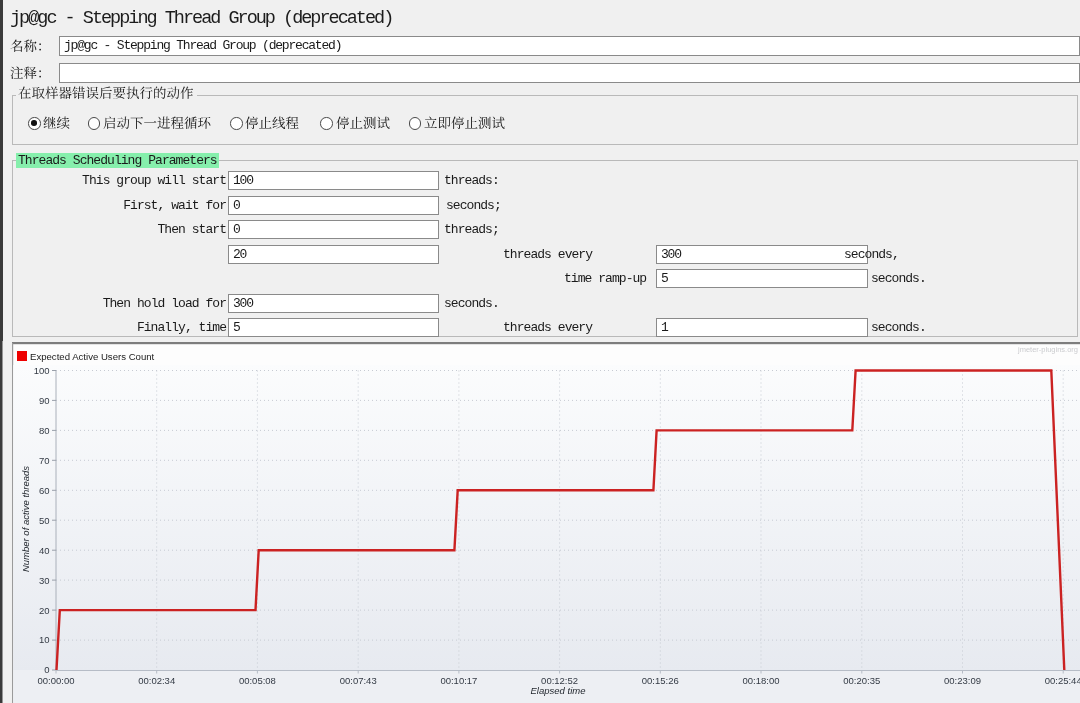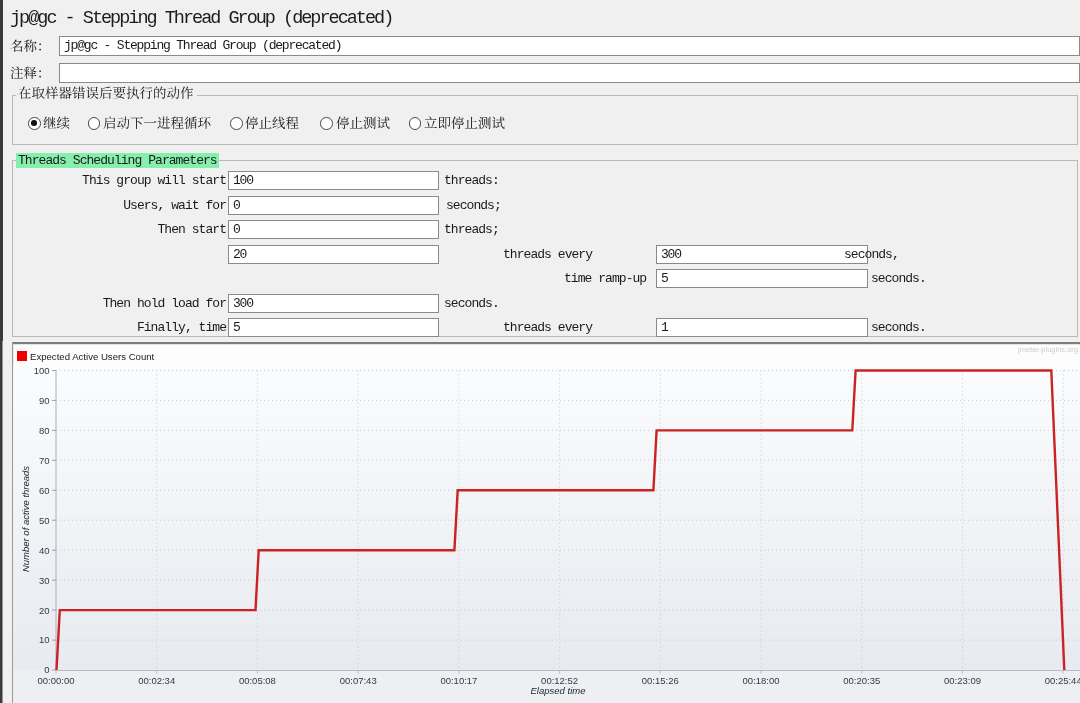--- a/index.html
+++ b/index.html
@@ -65,21 +65,21 @@
       <path fill="#1a1a1a" d="M7.6 0.4Q8.2 0.6 8.5 0.8Q8.9 1 9 1.2Q9.1 1.5 9.1 1.7Q9.1 1.9 9 2Q8.8 2.1 8.7 2.2Q8.5 2.2 8.3 2Q8.2 1.6 8 1.2Q7.8 0.8 7.5 0.5ZM4.8 1Q4.8 1.1 4.7 1.2Q4.5 1.3 4.3 1.3Q3.9 2.5 3.3 3.6Q2.7 4.8 2 5.7Q1.4 6.7 0.6 7.4L0.4 7.3Q1 6.5 1.6 5.4Q2.1 4.3 2.6 3.1Q3.1 1.8 3.4 0.6ZM3.5 4.3Q3.4 4.5 3.1 4.6V12.6Q3.1 12.7 3 12.7Q2.9 12.8 2.7 12.9Q2.6 12.9 2.4 12.9H2.2V4.5L2.6 4ZM6.3 6Q6.3 6.1 6.2 6.1Q6.1 6.2 5.9 6.2Q5.8 6.3 5.6 6.3H5.5V3.5V3.1L6.4 3.5H10.9V3.9H6.3ZM9 11.6Q9 12 8.9 12.3Q8.8 12.5 8.5 12.7Q8.2 12.9 7.5 13Q7.5 12.8 7.4 12.6Q7.4 12.4 7.2 12.3Q7.1 12.2 6.8 12.1Q6.5 12 6 12V11.8Q6 11.8 6.2 11.8Q6.5 11.8 6.8 11.8Q7.1 11.8 7.4 11.9Q7.7 11.9 7.8 11.9Q8 11.9 8 11.8Q8.1 11.7 8.1 11.6V8.6H9ZM11.1 7.8Q11.1 7.8 11.3 8Q11.4 8.1 11.7 8.3Q12 8.5 12.2 8.7Q12.1 8.9 11.8 8.9H5L4.8 8.5H10.5ZM11.8 1.4Q11.8 1.4 11.9 1.5Q12 1.6 12.2 1.8Q12.4 1.9 12.6 2.1Q12.8 2.3 12.9 2.4Q12.9 2.5 12.8 2.6Q12.7 2.6 12.6 2.6H4.5L4.4 2.2H11.1ZM10.5 3.5 11 3 12 3.8Q12 3.9 11.8 3.9Q11.7 4 11.5 4V5.8Q11.5 5.9 11.4 5.9Q11.3 6 11.1 6.1Q10.9 6.1 10.8 6.1H10.6V3.5ZM10.9 5.3V5.7H5.9V5.3ZM12.2 6.8V7.2H4.7V6.8ZM11.7 6.8 12.2 6.3 13.2 7.2Q13.1 7.3 13 7.3Q12.9 7.3 12.7 7.4Q12.5 7.5 12.2 7.8Q11.9 8 11.7 8.2L11.5 8.1Q11.5 8 11.6 7.7Q11.7 7.5 11.7 7.2Q11.8 7 11.8 6.8ZM4.9 6.1Q5.1 7 5 7.5Q4.9 8.1 4.6 8.4Q4.5 8.5 4.3 8.5Q4.1 8.5 4 8.5Q3.8 8.5 3.8 8.3Q3.7 8.1 3.8 7.9Q3.9 7.7 4 7.6Q4.2 7.5 4.4 7.2Q4.5 7 4.6 6.7Q4.7 6.4 4.7 6.1Z M20.1 0.8 21.5 0.9Q21.5 1.1 21.4 1.2Q21.3 1.3 21 1.3V12.2H20.1ZM16.4 3.9 17.8 4Q17.8 4.2 17.7 4.2Q17.5 4.3 17.3 4.4V12.1H16.4ZM20.5 5.7H23.6L24.3 4.9Q24.3 4.9 24.4 5Q24.6 5.1 24.8 5.2Q25 5.4 25.2 5.6Q25.4 5.7 25.6 5.9Q25.5 6.1 25.2 6.1H20.5ZM14.1 12H24.5L25.2 11.1Q25.2 11.1 25.3 11.2Q25.4 11.3 25.6 11.5Q25.8 11.6 26 11.8Q26.3 12 26.5 12.2Q26.4 12.4 26.1 12.4H14.2Z M34.3 3.4Q34.3 3.6 34.1 3.6Q34 3.7 33.8 3.7Q33.8 5.2 33.7 6.4Q33.7 7.7 33.5 8.7Q33.4 9.6 33 10.4Q32.7 11.2 32 11.9Q31.4 12.5 30.3 13L30.1 12.7Q31 12.2 31.6 11.6Q32.1 10.9 32.4 10.1Q32.7 9.3 32.8 8.3Q33 7.3 33 6Q33 4.7 33 3.1ZM33.7 9.4Q34.4 9.7 34.9 10.1Q35.4 10.4 35.6 10.8Q35.9 11.1 35.9 11.4Q36 11.7 35.9 11.9Q35.8 12.1 35.6 12.1Q35.4 12.2 35.2 12Q35.1 11.6 34.8 11.1Q34.5 10.7 34.2 10.2Q33.8 9.8 33.5 9.5ZM31.2 1.1 32.1 1.5H34.9L35.3 1L36.2 1.8Q36.2 1.9 36 1.9Q35.9 2 35.7 2V8.7Q35.7 8.7 35.5 8.8Q35.3 8.9 35 8.9H34.9V1.9H32V8.9Q32 9 31.8 9.1Q31.6 9.2 31.3 9.2H31.2V1.5ZM39.8 1Q39.8 1.1 39.7 1.2Q39.6 1.3 39.3 1.3V11.7Q39.3 12 39.2 12.3Q39.2 12.6 38.9 12.7Q38.6 12.9 38.1 12.9Q38.1 12.7 38 12.6Q37.9 12.4 37.8 12.3Q37.7 12.2 37.4 12.1Q37.2 12 36.8 12V11.8Q36.8 11.8 37 11.8Q37.2 11.8 37.4 11.8Q37.7 11.8 37.9 11.9Q38.1 11.9 38.2 11.9Q38.4 11.9 38.5 11.8Q38.5 11.7 38.5 11.6V0.8ZM38 2.5Q37.9 2.6 37.8 2.7Q37.7 2.8 37.5 2.9V9.7Q37.5 9.7 37.4 9.8Q37.3 9.8 37.2 9.9Q37 9.9 36.9 9.9H36.7V2.4ZM28.3 9.1Q28.4 9.1 28.5 9.1Q28.5 9.1 28.6 8.8Q28.7 8.7 28.7 8.6Q28.8 8.4 28.9 8.2Q29 7.9 29.2 7.3Q29.4 6.7 29.7 5.8Q30.1 4.8 30.6 3.2L30.9 3.3Q30.7 3.7 30.6 4.4Q30.4 5 30.2 5.6Q30.1 6.3 29.9 6.8Q29.8 7.4 29.7 7.9Q29.6 8.3 29.5 8.5Q29.5 8.8 29.4 9.1Q29.4 9.4 29.4 9.7Q29.4 10 29.5 10.3Q29.6 10.6 29.7 11Q29.7 11.4 29.7 12Q29.7 12.4 29.5 12.7Q29.3 12.9 29 12.9Q28.8 12.9 28.7 12.8Q28.6 12.6 28.5 12.3Q28.6 11.6 28.7 11Q28.7 10.5 28.6 10.1Q28.5 9.7 28.4 9.6Q28.2 9.5 28.1 9.5Q28 9.4 27.7 9.4V9.1Q27.7 9.1 28 9.1Q28.2 9.1 28.3 9.1ZM27.7 3.8Q28.3 3.9 28.7 4.1Q29.1 4.4 29.3 4.6Q29.5 4.9 29.5 5.1Q29.5 5.3 29.4 5.5Q29.3 5.6 29.1 5.7Q29 5.7 28.7 5.5Q28.6 5.3 28.4 4.9Q28.3 4.6 28 4.3Q27.8 4.1 27.5 3.9ZM28.5 0.7Q29.2 0.8 29.7 1Q30.1 1.3 30.3 1.5Q30.6 1.8 30.6 2Q30.6 2.3 30.5 2.4Q30.4 2.6 30.2 2.7Q30.1 2.7 29.8 2.5Q29.7 2.2 29.5 1.9Q29.3 1.6 29 1.3Q28.7 1 28.4 0.8Z M51.2 1Q51.8 1.2 52.2 1.4Q52.5 1.7 52.7 2Q52.8 2.2 52.8 2.4Q52.8 2.7 52.7 2.8Q52.6 2.9 52.4 2.9Q52.2 3 52 2.8Q51.9 2.4 51.6 1.9Q51.3 1.4 51.1 1.1ZM44.5 11.1Q45 11 45.7 10.8Q46.5 10.6 47.5 10.3Q48.5 10.1 49.6 9.8L49.6 10Q48.8 10.3 47.8 10.7Q46.7 11.2 45.3 11.8Q45.2 12 45 12.1ZM47.5 6.4V10.7L46.7 10.9V6.4ZM50.7 0.8Q50.7 1 50.6 1.1Q50.5 1.2 50.3 1.2Q50.2 2.9 50.3 4.4Q50.3 6 50.6 7.4Q50.8 8.7 51.2 9.8Q51.6 10.8 52.4 11.4Q52.5 11.6 52.6 11.5Q52.7 11.5 52.8 11.3Q52.9 11.1 53 10.6Q53.2 10.2 53.3 9.8L53.4 9.8L53.2 11.9Q53.5 12.2 53.5 12.4Q53.6 12.6 53.5 12.7Q53.4 12.9 53.2 12.9Q53 12.9 52.8 12.8Q52.6 12.8 52.3 12.6Q52.1 12.5 51.9 12.3Q51.1 11.6 50.5 10.4Q50 9.3 49.8 7.8Q49.5 6.3 49.4 4.5Q49.3 2.7 49.3 0.7ZM52.5 3Q52.5 3 52.6 3.1Q52.7 3.2 52.9 3.3Q53 3.5 53.2 3.6Q53.4 3.8 53.6 4Q53.5 4.2 53.2 4.2H44.7L44.6 3.8H51.8ZM48.5 5.6Q48.5 5.6 48.7 5.8Q48.9 5.9 49.1 6.1Q49.3 6.3 49.5 6.5Q49.5 6.7 49.2 6.7H44.9L44.8 6.3H48ZM42.4 11.3Q42.7 11.1 43.1 10.8Q43.6 10.5 44.1 10Q44.7 9.6 45.3 9.2L45.4 9.3Q45.2 9.6 44.8 10Q44.4 10.5 43.9 11Q43.5 11.6 42.9 12.1ZM43.4 4.6 43.6 4.8V11.2L42.8 11.5L43.2 11.2Q43.3 11.5 43.2 11.7Q43.2 12 43.1 12.1Q42.9 12.2 42.8 12.3L42.2 11.2Q42.6 11 42.7 10.9Q42.7 10.8 42.7 10.7V4.6ZM42.8 4.2 43.2 3.7 44.1 4.5Q44 4.6 43.9 4.6Q43.7 4.7 43.5 4.7L43.6 4.6V5.3H42.7V4.2ZM41.9 0.6Q42.7 1 43.1 1.3Q43.6 1.7 43.8 2Q44 2.4 44 2.6Q44.1 2.9 44 3.1Q43.9 3.3 43.7 3.3Q43.5 3.4 43.3 3.2Q43.2 2.8 42.9 2.4Q42.7 1.9 42.4 1.5Q42.1 1 41.8 0.7ZM43.3 4.2V4.6H41.1L41 4.2Z"></path>
     </svg>
 <svg style="position:absolute;left:424px;top:116.4px" width="81.0" height="17" viewBox="0 0 81.0 17">
       <path fill="#1a1a1a" d="M5.3 0.6Q6.1 0.9 6.5 1.2Q7 1.6 7.2 2Q7.4 2.3 7.4 2.6Q7.5 2.9 7.3 3.1Q7.2 3.3 7 3.3Q6.8 3.3 6.6 3.2Q6.5 2.7 6.3 2.3Q6 1.8 5.7 1.4Q5.4 1 5.1 0.6ZM10.9 5.2Q10.9 5.3 10.8 5.4Q10.6 5.5 10.4 5.4Q10.2 6.1 9.9 6.9Q9.6 7.7 9.2 8.6Q8.8 9.5 8.4 10.3Q8 11.1 7.6 11.9H7.3Q7.6 11.1 7.9 10.2Q8.2 9.3 8.5 8.3Q8.8 7.4 9 6.5Q9.3 5.6 9.4 4.8ZM3.2 4.9Q3.9 5.8 4.4 6.7Q4.9 7.6 5.1 8.3Q5.4 9.1 5.4 9.6Q5.4 10.2 5.3 10.5Q5.2 10.9 5 10.9Q4.7 11 4.5 10.7Q4.5 10 4.3 9.3Q4.2 8.5 4 7.8Q3.7 7 3.5 6.3Q3.2 5.5 2.9 4.9ZM11.7 10.8Q11.7 10.8 11.8 10.9Q12 11 12.2 11.1Q12.4 11.3 12.6 11.5Q12.8 11.7 13 11.8Q12.9 12 12.6 12H0.6L0.5 11.6H11ZM11.2 2.7Q11.2 2.7 11.3 2.8Q11.5 2.9 11.7 3Q11.9 3.2 12.1 3.4Q12.3 3.5 12.5 3.7Q12.4 3.9 12.1 3.9H1.2L1.1 3.5H10.5Z M22.2 12.7Q22.2 12.7 22.1 12.8Q22.1 12.9 21.9 12.9Q21.7 13 21.5 13H21.4V1.5V1.1L22.3 1.5H25.5V1.9H22.2ZM24.8 1.5 25.3 1 26.4 1.8Q26.3 1.9 26.2 2Q26 2.1 25.8 2.1V9.3Q25.8 9.6 25.7 9.9Q25.6 10.1 25.3 10.3Q25.1 10.5 24.4 10.5Q24.4 10.3 24.3 10.2Q24.3 10 24.1 9.9Q24 9.8 23.7 9.7Q23.5 9.6 23 9.5V9.3Q23 9.3 23.2 9.3Q23.4 9.4 23.7 9.4Q24 9.4 24.3 9.4Q24.5 9.4 24.6 9.4Q24.8 9.4 24.9 9.4Q25 9.3 25 9.1V1.5ZM15.8 1.8 16 1.9V11.4L15.3 11.6L15.7 11.3Q15.8 11.6 15.7 11.8Q15.7 12 15.6 12.2Q15.4 12.3 15.3 12.3L14.8 11.3Q15 11.1 15 11Q15.1 10.9 15.1 10.7V1.8ZM15.1 1.1 16.1 1.5H16V2.3Q16 2.3 15.7 2.3Q15.5 2.3 15.1 2.3V1.5ZM14.9 11.3Q15.3 11.1 16 10.9Q16.7 10.6 17.6 10.2Q18.5 9.9 19.4 9.5L19.5 9.7Q18.9 10.1 17.8 10.7Q16.7 11.4 15.5 12.1ZM19 1.5 19.5 1 20.6 1.8Q20.5 1.9 20.4 2Q20.2 2 20 2.1V7.3Q20 7.4 19.9 7.4Q19.8 7.5 19.6 7.6Q19.4 7.6 19.3 7.6H19.2V1.5ZM17.8 7.7Q18.7 8.3 19.2 8.9Q19.8 9.5 20.1 10Q20.3 10.5 20.4 10.9Q20.4 11.4 20.3 11.6Q20.2 11.9 20 11.9Q19.8 12 19.6 11.8Q19.5 11.1 19.2 10.4Q18.9 9.7 18.5 9Q18.1 8.3 17.7 7.8ZM19.6 6.4V6.8H15.6V6.4ZM19.6 4V4.4H15.6V4ZM19.6 1.5V1.9H15.6V1.5Z M34.6 0.4Q35.2 0.6 35.5 0.8Q35.9 1 36 1.2Q36.1 1.5 36.1 1.7Q36.1 1.9 36 2Q35.8 2.1 35.7 2.2Q35.5 2.2 35.3 2Q35.2 1.6 35 1.2Q34.8 0.8 34.5 0.5ZM31.8 1Q31.8 1.1 31.7 1.2Q31.5 1.3 31.3 1.3Q30.9 2.5 30.3 3.6Q29.7 4.8 29 5.7Q28.4 6.7 27.6 7.4L27.4 7.3Q28 6.5 28.6 5.4Q29.1 4.3 29.6 3.1Q30.1 1.8 30.4 0.6ZM30.5 4.3Q30.4 4.5 30.1 4.6V12.6Q30.1 12.7 30 12.7Q29.9 12.8 29.7 12.9Q29.6 12.9 29.4 12.9H29.2V4.5L29.6 4ZM33.3 6Q33.3 6.1 33.2 6.1Q33.1 6.2 32.9 6.2Q32.8 6.3 32.6 6.3H32.5V3.5V3.1L33.4 3.5H37.9V3.9H33.3ZM36 11.6Q36 12 35.9 12.3Q35.8 12.5 35.5 12.7Q35.2 12.9 34.5 13Q34.5 12.8 34.4 12.6Q34.4 12.4 34.2 12.3Q34.1 12.2 33.8 12.1Q33.5 12 33 12V11.8Q33 11.8 33.2 11.8Q33.5 11.8 33.8 11.8Q34.1 11.8 34.4 11.9Q34.7 11.9 34.8 11.9Q35 11.9 35 11.8Q35.1 11.7 35.1 11.6V8.6H36ZM38.1 7.8Q38.1 7.8 38.3 8Q38.4 8.1 38.7 8.3Q39 8.5 39.2 8.7Q39.1 8.9 38.8 8.9H32L31.8 8.5H37.5ZM38.8 1.4Q38.8 1.4 38.9 1.5Q39 1.6 39.2 1.8Q39.4 1.9 39.6 2.1Q39.8 2.3 39.9 2.4Q39.9 2.5 39.8 2.6Q39.7 2.6 39.6 2.6H31.5L31.4 2.2H38.1ZM37.5 3.5 38 3 39 3.8Q39 3.9 38.8 3.9Q38.7 4 38.5 4V5.8Q38.5 5.9 38.4 5.9Q38.3 6 38.1 6.1Q37.9 6.1 37.8 6.1H37.6V3.5ZM37.9 5.3V5.7H32.9V5.3ZM39.2 6.8V7.2H31.7V6.8ZM38.7 6.8 39.2 6.3 40.2 7.2Q40.1 7.3 40 7.3Q39.9 7.3 39.7 7.4Q39.5 7.5 39.2 7.8Q38.9 8 38.7 8.2L38.5 8.1Q38.5 8 38.6 7.7Q38.7 7.5 38.7 7.2Q38.8 7 38.8 6.8ZM31.9 6.1Q32.1 7 32 7.5Q31.9 8.1 31.6 8.4Q31.5 8.5 31.3 8.5Q31.1 8.5 31 8.5Q30.8 8.5 30.8 8.3Q30.7 8.1 30.8 7.9Q30.9 7.7 31 7.6Q31.2 7.5 31.4 7.2Q31.5 7 31.6 6.7Q31.7 6.4 31.7 6.1Z M47.1 0.8 48.5 0.9Q48.5 1.1 48.4 1.2Q48.3 1.3 48 1.3V12.2H47.1ZM43.4 3.9 44.8 4Q44.8 4.2 44.7 4.2Q44.5 4.3 44.3 4.4V12.1H43.4ZM47.5 5.7H50.6L51.3 4.9Q51.3 4.9 51.4 5Q51.6 5.1 51.8 5.2Q52 5.4 52.2 5.6Q52.4 5.7 52.6 5.9Q52.5 6.1 52.2 6.1H47.5ZM41.1 12H51.5L52.2 11.1Q52.2 11.1 52.3 11.2Q52.4 11.3 52.6 11.5Q52.8 11.6 53 11.8Q53.3 12 53.5 12.2Q53.4 12.4 53.1 12.4H41.2Z M61.3 3.4Q61.3 3.6 61.1 3.6Q61 3.7 60.8 3.7Q60.8 5.2 60.7 6.4Q60.7 7.7 60.5 8.7Q60.4 9.6 60 10.4Q59.7 11.2 59 11.9Q58.4 12.5 57.3 13L57.1 12.7Q58 12.2 58.6 11.6Q59.1 10.9 59.4 10.1Q59.7 9.3 59.8 8.3Q60 7.3 60 6Q60 4.7 60 3.1ZM60.7 9.4Q61.4 9.7 61.9 10.1Q62.4 10.4 62.6 10.8Q62.9 11.1 62.9 11.4Q63 11.7 62.9 11.9Q62.8 12.1 62.6 12.1Q62.4 12.2 62.2 12Q62.1 11.6 61.8 11.1Q61.5 10.7 61.2 10.2Q60.8 9.8 60.5 9.5ZM58.2 1.1 59.1 1.5H61.9L62.3 1L63.2 1.8Q63.2 1.9 63 1.9Q62.9 2 62.7 2V8.7Q62.7 8.7 62.5 8.8Q62.3 8.9 62 8.9H61.9V1.9H59V8.9Q59 9 58.8 9.1Q58.6 9.2 58.3 9.2H58.2V1.5ZM66.8 1Q66.8 1.1 66.7 1.2Q66.6 1.3 66.3 1.3V11.7Q66.3 12 66.2 12.3Q66.2 12.6 65.9 12.7Q65.6 12.9 65.1 12.9Q65.1 12.7 65 12.6Q64.9 12.4 64.8 12.3Q64.7 12.2 64.4 12.1Q64.2 12 63.8 12V11.8Q63.8 11.8 64 11.8Q64.2 11.8 64.4 11.8Q64.7 11.8 64.9 11.9Q65.1 11.9 65.2 11.9Q65.4 11.9 65.5 11.8Q65.5 11.7 65.5 11.6V0.8ZM65 2.5Q64.9 2.6 64.8 2.7Q64.7 2.8 64.5 2.9V9.7Q64.5 9.7 64.4 9.8Q64.3 9.8 64.2 9.9Q64 9.9 63.9 9.9H63.7V2.4ZM55.3 9.1Q55.4 9.1 55.5 9.1Q55.5 9.1 55.6 8.8Q55.7 8.7 55.7 8.6Q55.8 8.4 55.9 8.2Q56 7.9 56.2 7.3Q56.4 6.7 56.7 5.8Q57.1 4.8 57.6 3.2L57.9 3.3Q57.7 3.7 57.6 4.4Q57.4 5 57.2 5.6Q57.1 6.3 56.9 6.8Q56.8 7.4 56.7 7.9Q56.6 8.3 56.5 8.5Q56.5 8.8 56.4 9.1Q56.4 9.4 56.4 9.7Q56.4 10 56.5 10.3Q56.6 10.6 56.7 11Q56.7 11.4 56.7 12Q56.7 12.4 56.5 12.7Q56.3 12.9 56 12.9Q55.8 12.9 55.7 12.8Q55.6 12.6 55.5 12.3Q55.6 11.6 55.7 11Q55.7 10.5 55.6 10.1Q55.5 9.7 55.4 9.6Q55.2 9.5 55.1 9.5Q55 9.4 54.7 9.4V9.1Q54.7 9.1 55 9.1Q55.2 9.1 55.3 9.1ZM54.7 3.8Q55.3 3.9 55.7 4.1Q56.1 4.4 56.3 4.6Q56.5 4.9 56.5 5.1Q56.5 5.3 56.4 5.5Q56.3 5.6 56.1 5.7Q56 5.7 55.7 5.5Q55.6 5.3 55.4 4.9Q55.3 4.6 55 4.3Q54.8 4.1 54.5 3.9ZM55.5 0.7Q56.2 0.8 56.7 1Q57.1 1.3 57.3 1.5Q57.6 1.8 57.6 2Q57.6 2.3 57.5 2.4Q57.4 2.6 57.2 2.7Q57.1 2.7 56.8 2.5Q56.7 2.2 56.5 1.9Q56.3 1.6 56 1.3Q55.7 1 55.4 0.8Z M78.2 1Q78.8 1.2 79.2 1.4Q79.5 1.7 79.7 2Q79.8 2.2 79.8 2.4Q79.8 2.7 79.7 2.8Q79.6 2.9 79.4 2.9Q79.2 3 79 2.8Q78.9 2.4 78.6 1.9Q78.3 1.4 78.1 1.1ZM71.5 11.1Q72 11 72.7 10.8Q73.5 10.6 74.5 10.3Q75.5 10.1 76.6 9.8L76.6 10Q75.8 10.3 74.8 10.7Q73.7 11.2 72.3 11.8Q72.2 12 72 12.1ZM74.5 6.4V10.7L73.7 10.9V6.4ZM77.7 0.8Q77.7 1 77.6 1.1Q77.5 1.2 77.3 1.2Q77.2 2.9 77.3 4.4Q77.3 6 77.6 7.4Q77.8 8.7 78.2 9.8Q78.6 10.8 79.4 11.4Q79.5 11.6 79.6 11.5Q79.7 11.5 79.8 11.3Q79.9 11.1 80 10.6Q80.2 10.2 80.3 9.8L80.4 9.8L80.2 11.9Q80.5 12.2 80.5 12.4Q80.6 12.6 80.5 12.7Q80.4 12.9 80.2 12.9Q80 12.9 79.8 12.8Q79.6 12.8 79.3 12.6Q79.1 12.5 78.9 12.3Q78.1 11.6 77.5 10.4Q77 9.3 76.8 7.8Q76.5 6.3 76.4 4.5Q76.3 2.7 76.3 0.7ZM79.5 3Q79.5 3 79.6 3.1Q79.7 3.2 79.9 3.3Q80 3.5 80.2 3.6Q80.4 3.8 80.6 4Q80.5 4.2 80.2 4.2H71.7L71.6 3.8H78.8ZM75.5 5.6Q75.5 5.6 75.7 5.8Q75.9 5.9 76.1 6.1Q76.3 6.3 76.5 6.5Q76.5 6.7 76.2 6.7H71.9L71.8 6.3H75ZM69.4 11.3Q69.7 11.1 70.1 10.8Q70.6 10.5 71.1 10Q71.7 9.6 72.3 9.2L72.4 9.3Q72.2 9.6 71.8 10Q71.4 10.5 70.9 11Q70.5 11.6 69.9 12.1ZM70.4 4.6 70.6 4.8V11.2L69.8 11.5L70.2 11.2Q70.3 11.5 70.2 11.7Q70.2 12 70.1 12.1Q69.9 12.2 69.8 12.3L69.2 11.2Q69.6 11 69.7 10.9Q69.7 10.8 69.7 10.7V4.6ZM69.8 4.2 70.2 3.7 71.1 4.5Q71 4.6 70.9 4.6Q70.7 4.7 70.5 4.7L70.6 4.6V5.3H69.7V4.2ZM68.9 0.6Q69.7 1 70.1 1.3Q70.6 1.7 70.8 2Q71 2.4 71 2.6Q71.1 2.9 71 3.1Q70.9 3.3 70.7 3.3Q70.5 3.4 70.3 3.2Q70.2 2.8 69.9 2.4Q69.7 1.9 69.4 1.5Q69.1 1 68.8 0.7ZM70.3 4.2V4.6H68.1L68 4.2Z"></path>
     </svg>
 <div class="group" style="left:12px;top:160px;width:1066px;height:177px"></div>
 <div id="tsp-title">Threads Scheduling Parameters</div>
 <div class="flabel" style="top:173.0px">This group will start</div>
 <div class="finput" style="left:228px;top:171.0px;width:211px">100</div>
 <div class="fsuffix" style="left:444px;top:173.0px">threads:</div>
-<div class="flabel" style="top:197.5px">Users, wait for</div>
+<div class="flabel" style="top:197.5px">First, wait for</div>
 <div class="finput" style="left:228px;top:195.5px;width:211px">0</div>
 <div class="fsuffix" style="left:446px;top:197.5px">seconds;</div>
 <div class="flabel" style="top:222.0px">Then start</div>
 <div class="finput" style="left:228px;top:220.0px;width:211px">0</div>
 <div class="fsuffix" style="left:444px;top:222.0px">threads;</div>
 <div class="finput" style="left:228px;top:244.5px;width:211px">20</div>
 <div class="fsuffix" style="left:503px;top:246.5px">threads every</div>
 <div class="finput" style="left:656px;top:244.5px;width:212px">300</div>
 <div class="fsuffix" style="left:844px;top:246.5px">seconds,</div>
 <div class="fsuffix" style="left:564px;top:271.0px">time ramp-up</div>

